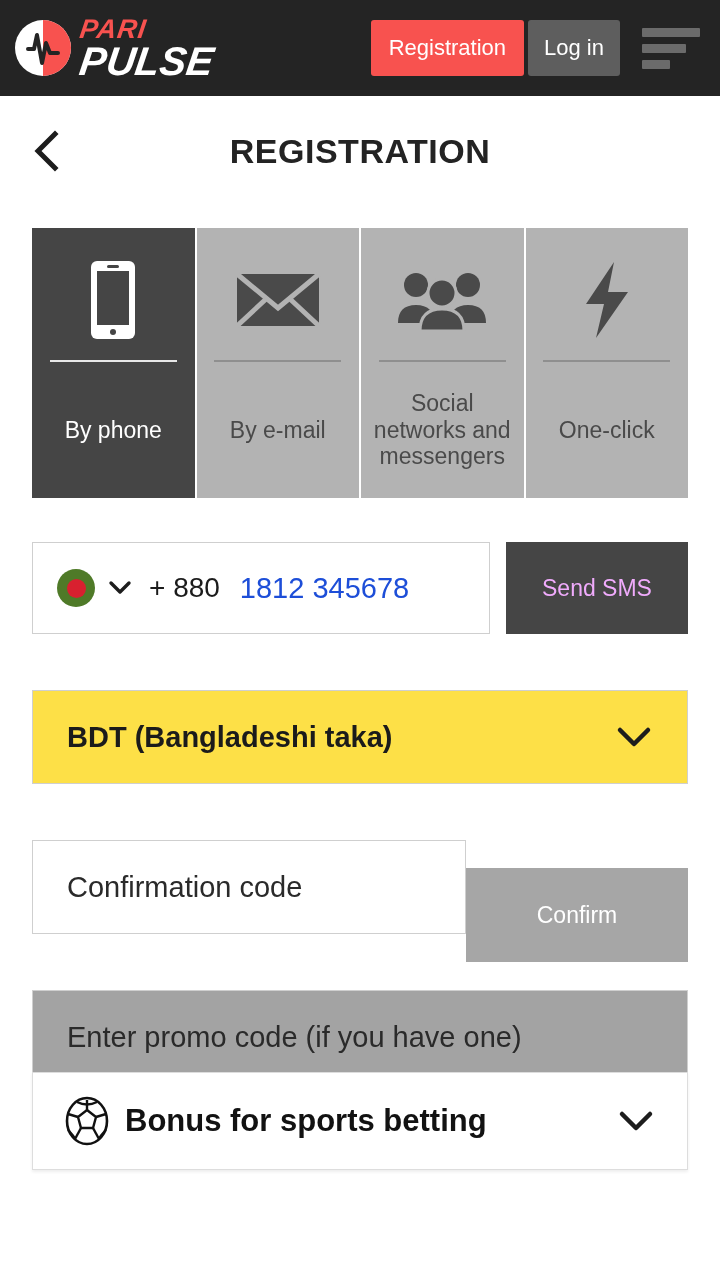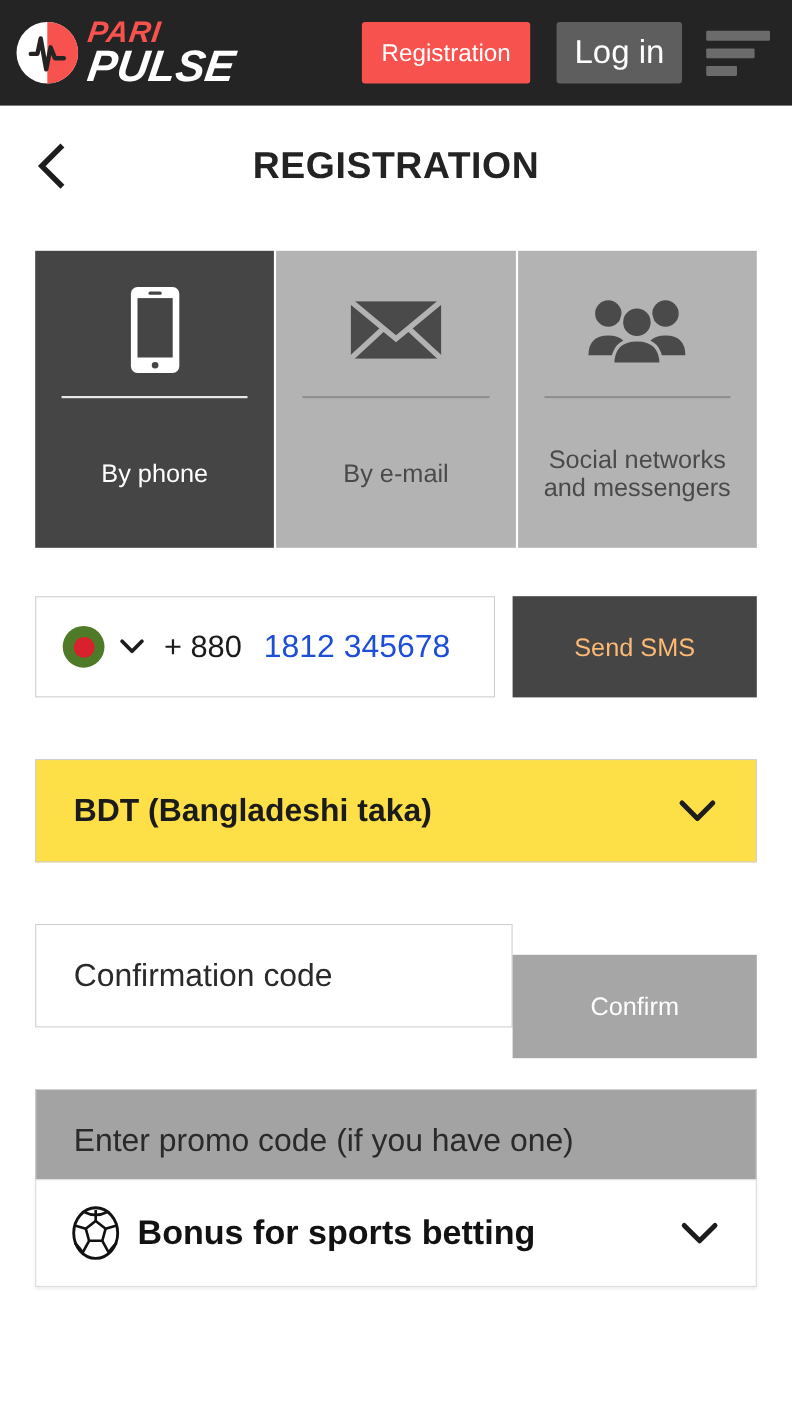--- a/index.html
+++ b/index.html
@@ -32,23 +32,23 @@
   }
   .hdr-actions { margin-left:auto; display:flex; align-items:center; }
   .btn-registration {
     background:#f8524f; color:#fff; border:none;
     font-size:22px; font-family:"Liberation Sans", sans-serif;
     padding:0 18px; height:56px; border-radius:3px; cursor:pointer;
     white-space:nowrap;
   }
   .btn-login {
     background:#5e5e5e; color:#fff; border:none;
-    font-size:30px; font-family:"Liberation Sans", sans-serif;
+    font-size:22px; font-family:"Liberation Sans", sans-serif;
     padding:0 16px; height:56px; border-radius:3px; cursor:pointer;
-    margin-left:24px; white-space:nowrap;
+    margin-left:4px; white-space:nowrap;
   }
   .burger {
     margin-left:22px; margin-right:20px; width:58px;
     display:flex; flex-direction:column; gap:7px; cursor:pointer;
   }
   .burger i { display:block; height:9px; background:#6b6b6b; border-radius:1px; }
   .burger i:nth-child(1){ width:58px; }
   .burger i:nth-child(2){ width:44px; }
   .burger i:nth-child(3){ width:28px; }
 
@@ -102,21 +102,21 @@
   .flag {
     width:38px; height:38px; border-radius:50%;
     background:#4f7a28; margin-left:24px; flex:none;
     display:flex; align-items:center; justify-content:center;
   }
   .flag em { width:19px; height:19px; border-radius:50%; background:#d8202f; display:block; }
   .caret-small { margin-left:12px; display:flex; align-items:center; cursor:pointer; }
   .dial-code { margin-left:16px; font-size:28px; color:#1b1b1b; white-space:nowrap; }
   .phone-placeholder { margin-left:20px; font-size:29px; color:#1d4ed8; white-space:nowrap; }
   .btn-sendsms {
-    width:222px; height:92px; background:#454545; color:#fdba74;
+    width:182px; height:92px; background:#454545; color:#f0abfc;
     border:none; font-size:23px; cursor:pointer;
     font-family:"Liberation Sans", sans-serif;
   }
 
   .currency-row { top:690px; height:94px; }
   .currency-box {
     width:656px; height:94px; background:#fde047; border:1px solid #cfcfcf;
     display:flex; align-items:center; cursor:pointer;gap:28px;
   }
   .currency-label { margin-left:34px; font-size:29px; font-weight:bold; color:#1b1b1b; }
@@ -229,20 +229,29 @@
           <circle cx="72" cy="18" r="12" fill="#4a4a4a"></circle>
           <path d="M54 56 q0 -18 18 -18 q18 0 18 18 Z" fill="#4a4a4a"></path>
           <circle cx="46" cy="26" r="14" fill="#4a4a4a" stroke="#b3b3b3" stroke-width="3"></circle>
           <path d="M24 64 q0 -22 22 -22 q22 0 22 22 Z" fill="#4a4a4a" stroke="#b3b3b3" stroke-width="3"></path>
         </svg>
       </div>
       <div class="tab-rule"></div>
       <div class="tab-label">Social networks and messengers</div>
     </div>
 
+    <div class="tab">
+      <div class="tab-icon">
+        <svg width="58" height="80" viewBox="0 0 58 80">
+          <path d="M36 2 L8 44 L26 44 L18 78 L50 32 L30 32 Z" fill="#4a4a4a"></path>
+        </svg>
+      </div>
+      <div class="tab-rule"></div>
+      <div class="tab-label">One-click</div>
+    </div>
   </div>
 
   <div class="row phone-row">
     <div class="phone-left">
       <div class="flag">
         <em></em>
       </div>
       <div class="caret-small">
         <svg width="26" height="18" viewBox="0 0 26 18">
           <path d="M4 4 L13 13 L22 4" fill="none" stroke="#1d1d1d" stroke-width="3.4" stroke-linecap="round" stroke-linejoin="round"></path>

